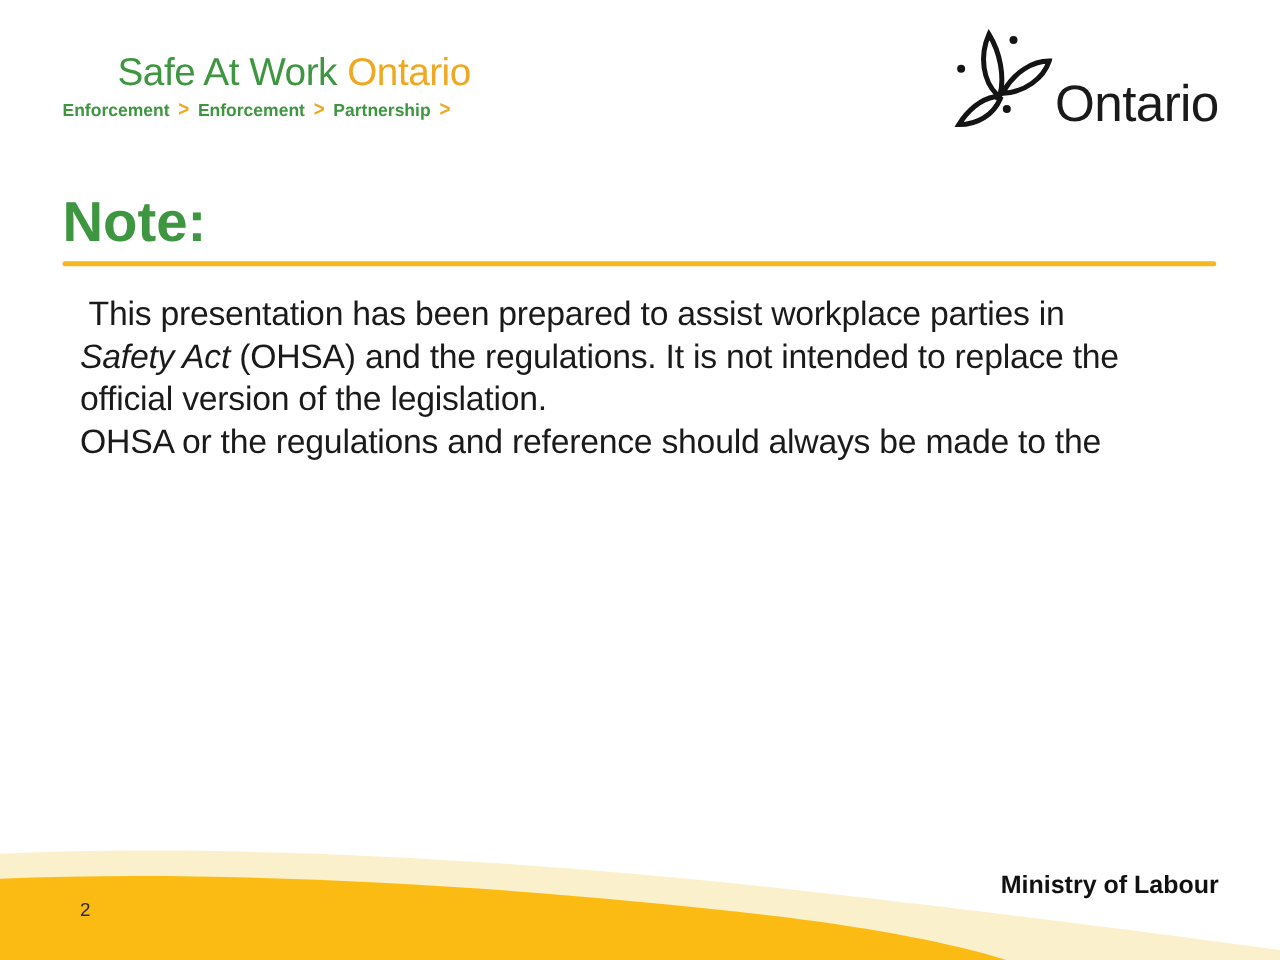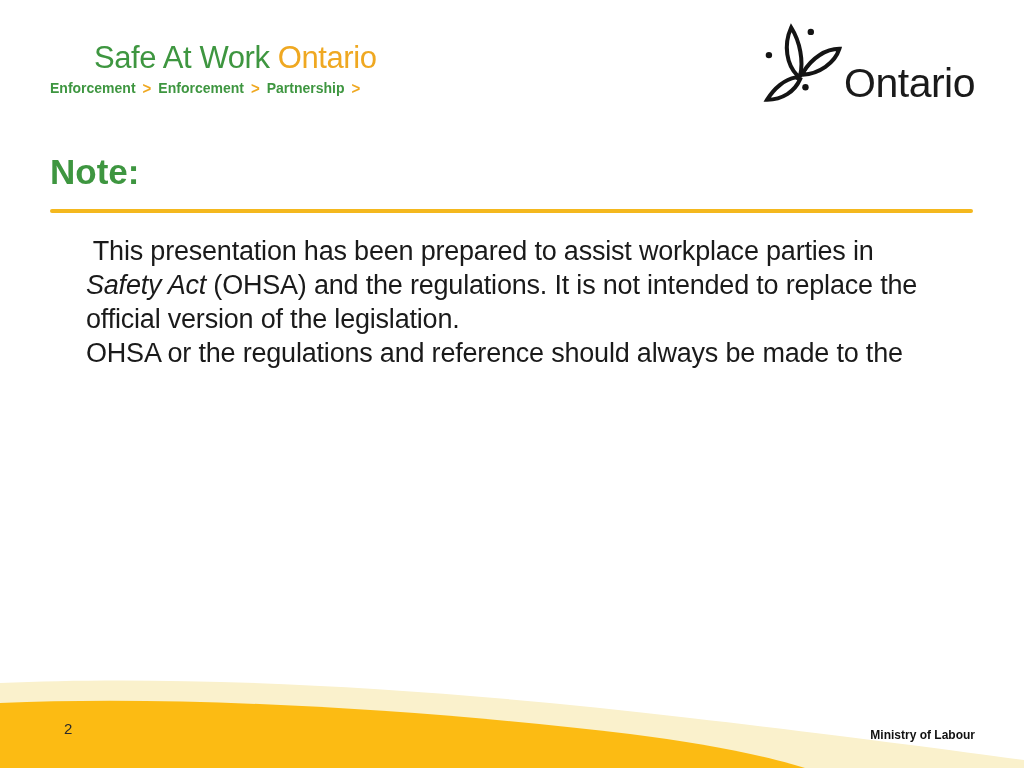--- a/index.html
+++ b/index.html
@@ -13,30 +13,30 @@
   .brand{position:absolute;left:50px;top:42px;}
   .brand-title{font-size:31px;font-weight:normal;letter-spacing:-0.4px;line-height:1;white-space:pre;margin-left:44px;}
   .brand-title .green{color:var(--green);}
   .brand-title .gold{color:var(--gold);}
   .brand-tagline{margin-top:6px;font-size:14px;font-weight:bold;color:var(--green);display:flex;gap:7px;align-items:center;white-space:pre;}
   .brand-tagline .chev{color:var(--gold);font-weight:800;font-size:15px;transform:scaleY(1.15);}
   
   .ont-logo{position:absolute;right:49px;top:22px;display:flex;align-items:flex-end;}
   .ont-wordmark{font-size:41px;color:#1a1a1a;line-height:1;margin-left:2px;margin-bottom:2px;letter-spacing:-0.5px;}
   
-  .note-heading{position:absolute;left:50px;top:152px;font-size:35px;font-weight:bold;color:var(--green);}
+  .note-heading{position:absolute;left:50px;top:152px;font-size:45px;font-weight:bold;color:var(--green);}
   .gold-rule{position:absolute;left:50px;top:209px;width:923px;height:4px;background:var(--rule-gold);border-radius:2px;}
   
   .content{position:absolute;left:64px;top:234px;width:920px;font-size:27px;line-height:34px;color:#1a1a1a;letter-spacing:-0.2px;}
   .para{margin:0;}
   .para + .para{margin-top:48px;}
-  .body-line{white-space:pre;margin-left:22px;}
+  .body-line{white-space:pre;}
   .body-line em{font-style:italic;}
   
-  .footer-right{position:absolute;right:49px;top:728px;font-size:12px;font-weight:bold;color:#111;z-index:4;}
+  .footer-right{position:absolute;right:49px;top:697px;font-size:20px;font-weight:bold;color:#111;z-index:4;}
   .page-num{position:absolute;left:64px;top:720px;font-size:15px;color:#2b2b2b;z-index:4;}
   .swoosh{position:absolute;left:0;bottom:0;width:1024px;height:100px;display:block;z-index:1;}
 </style>
 </head>
 <body>
 
 <div class="brand">
   <div class="brand-title"><span class="green">Safe At Work </span><span class="gold">Ontario</span></div>
   <div class="brand-tagline"><span>Enforcement</span><span class="chev">&gt;</span><span>Enforcement</span><span class="chev">&gt;</span><span>Partnership</span><span class="chev">&gt;</span></div>
 </div>

